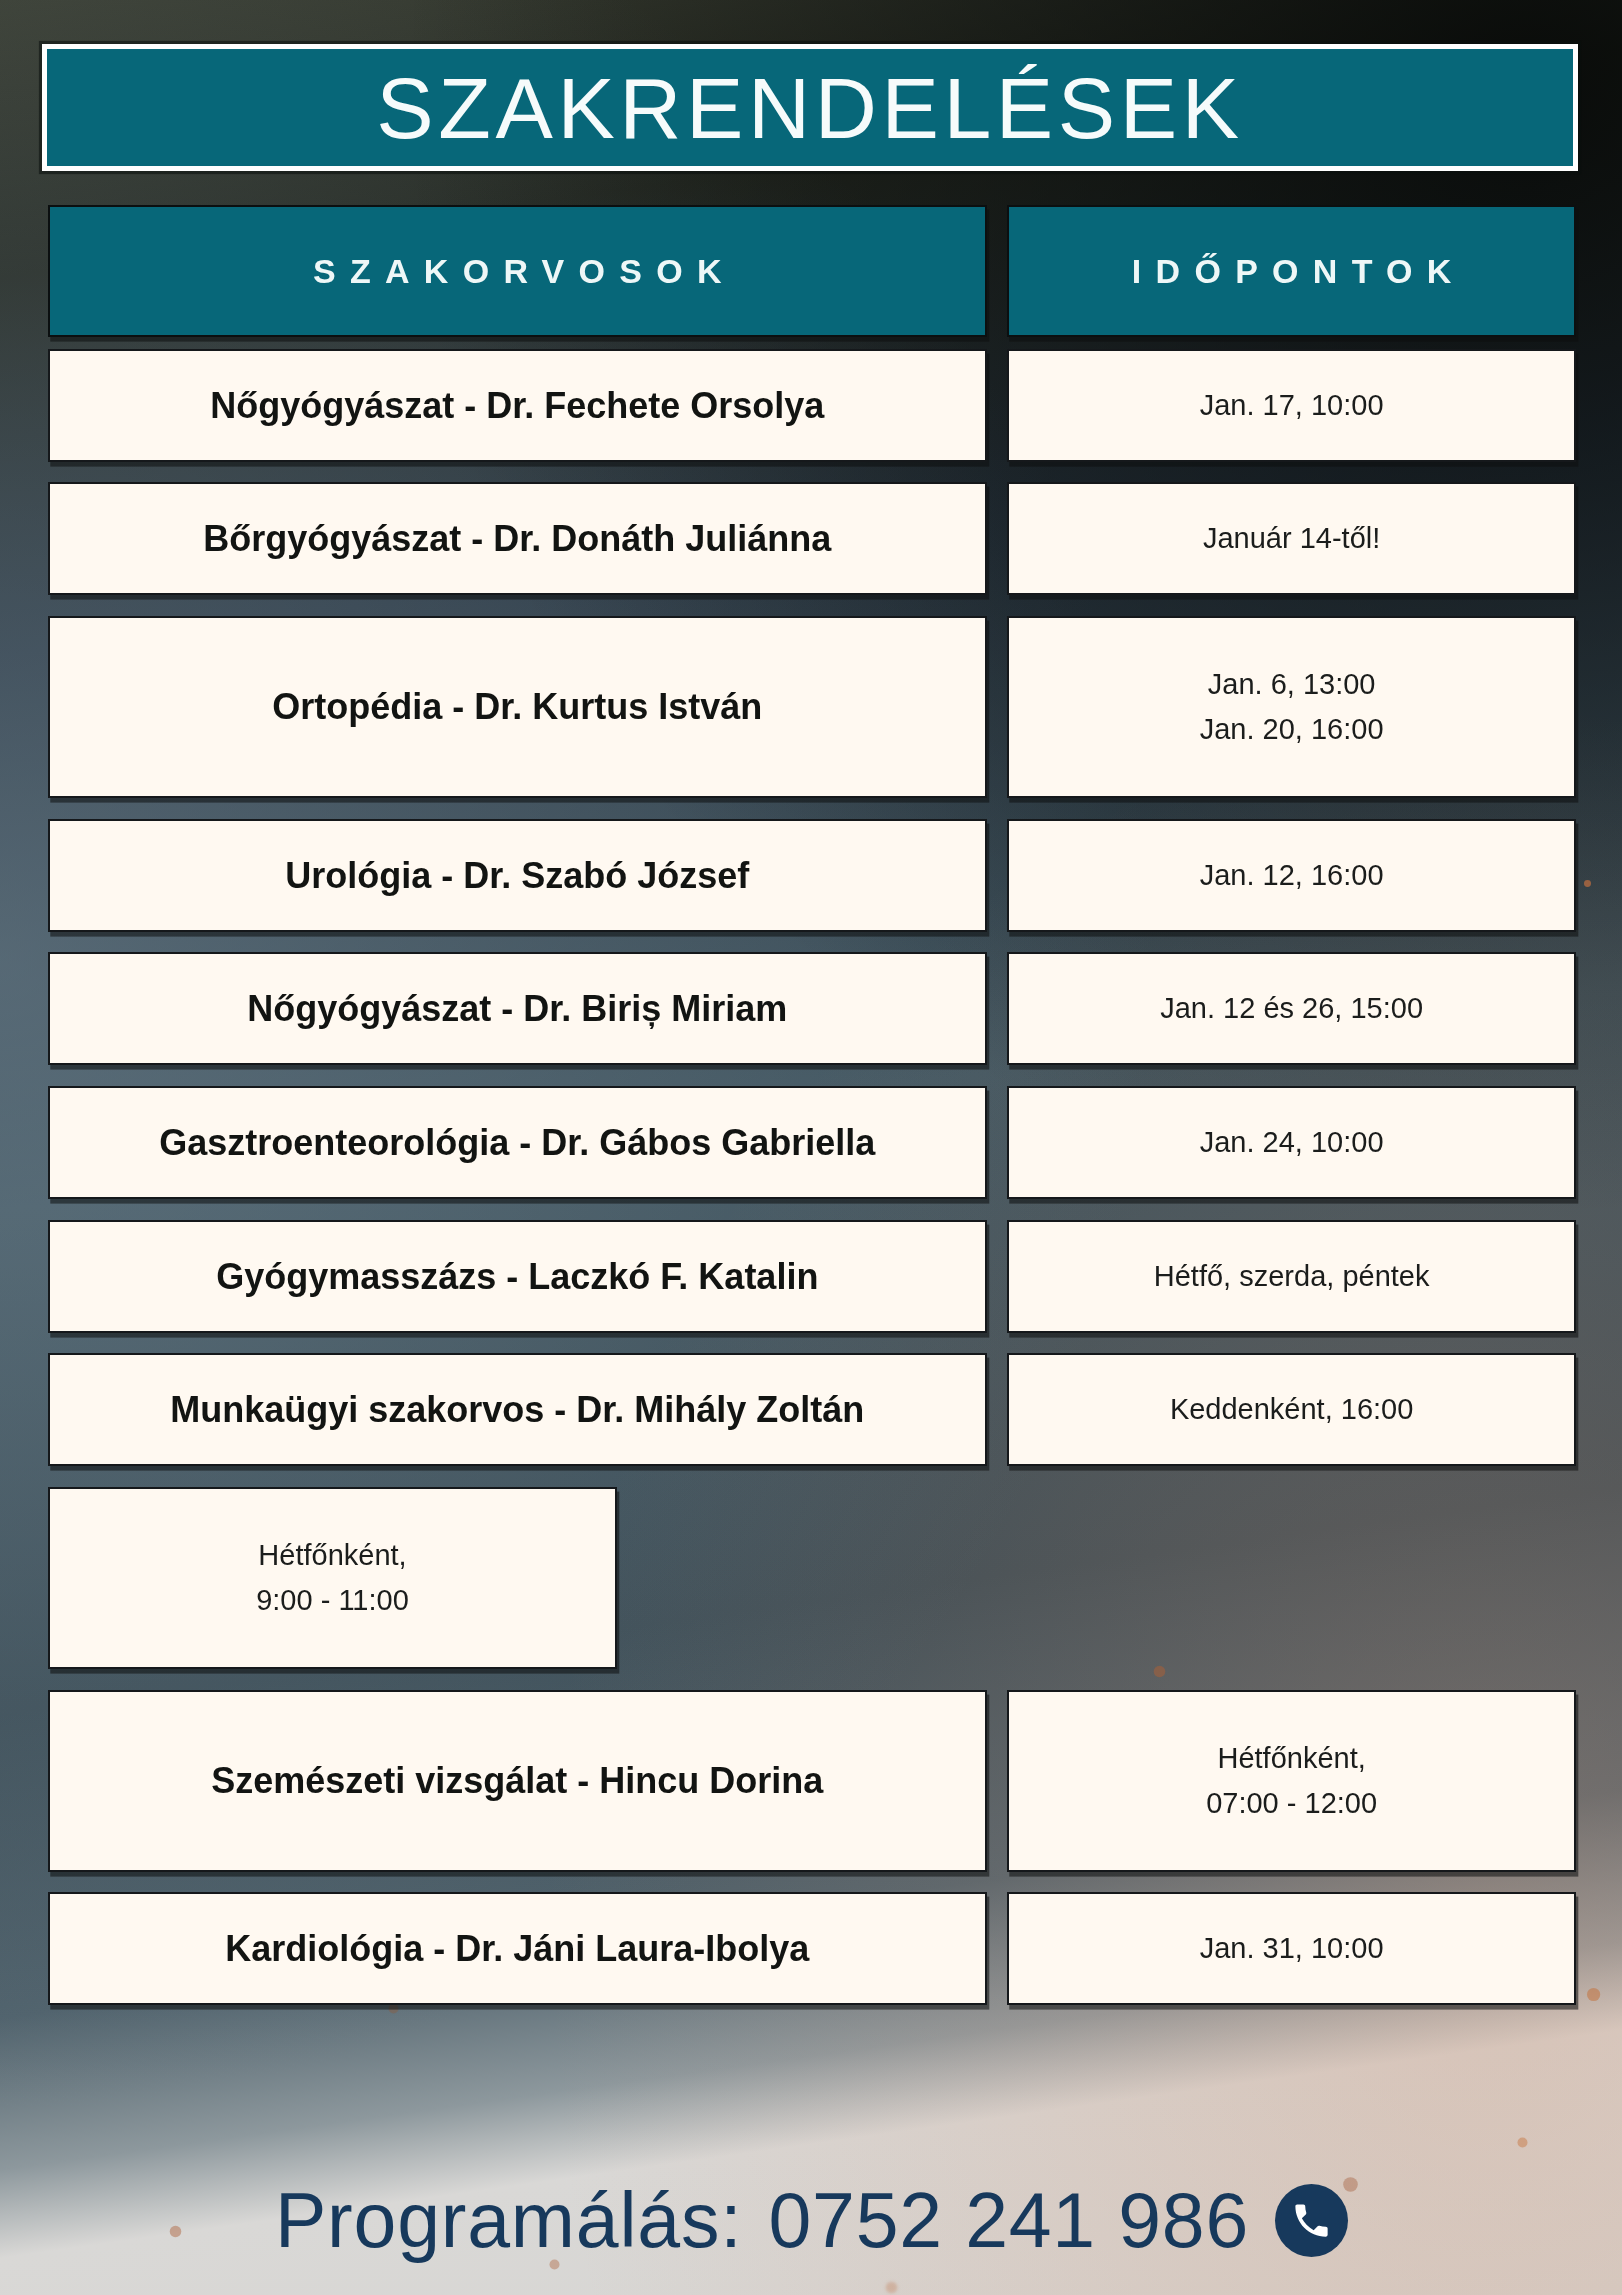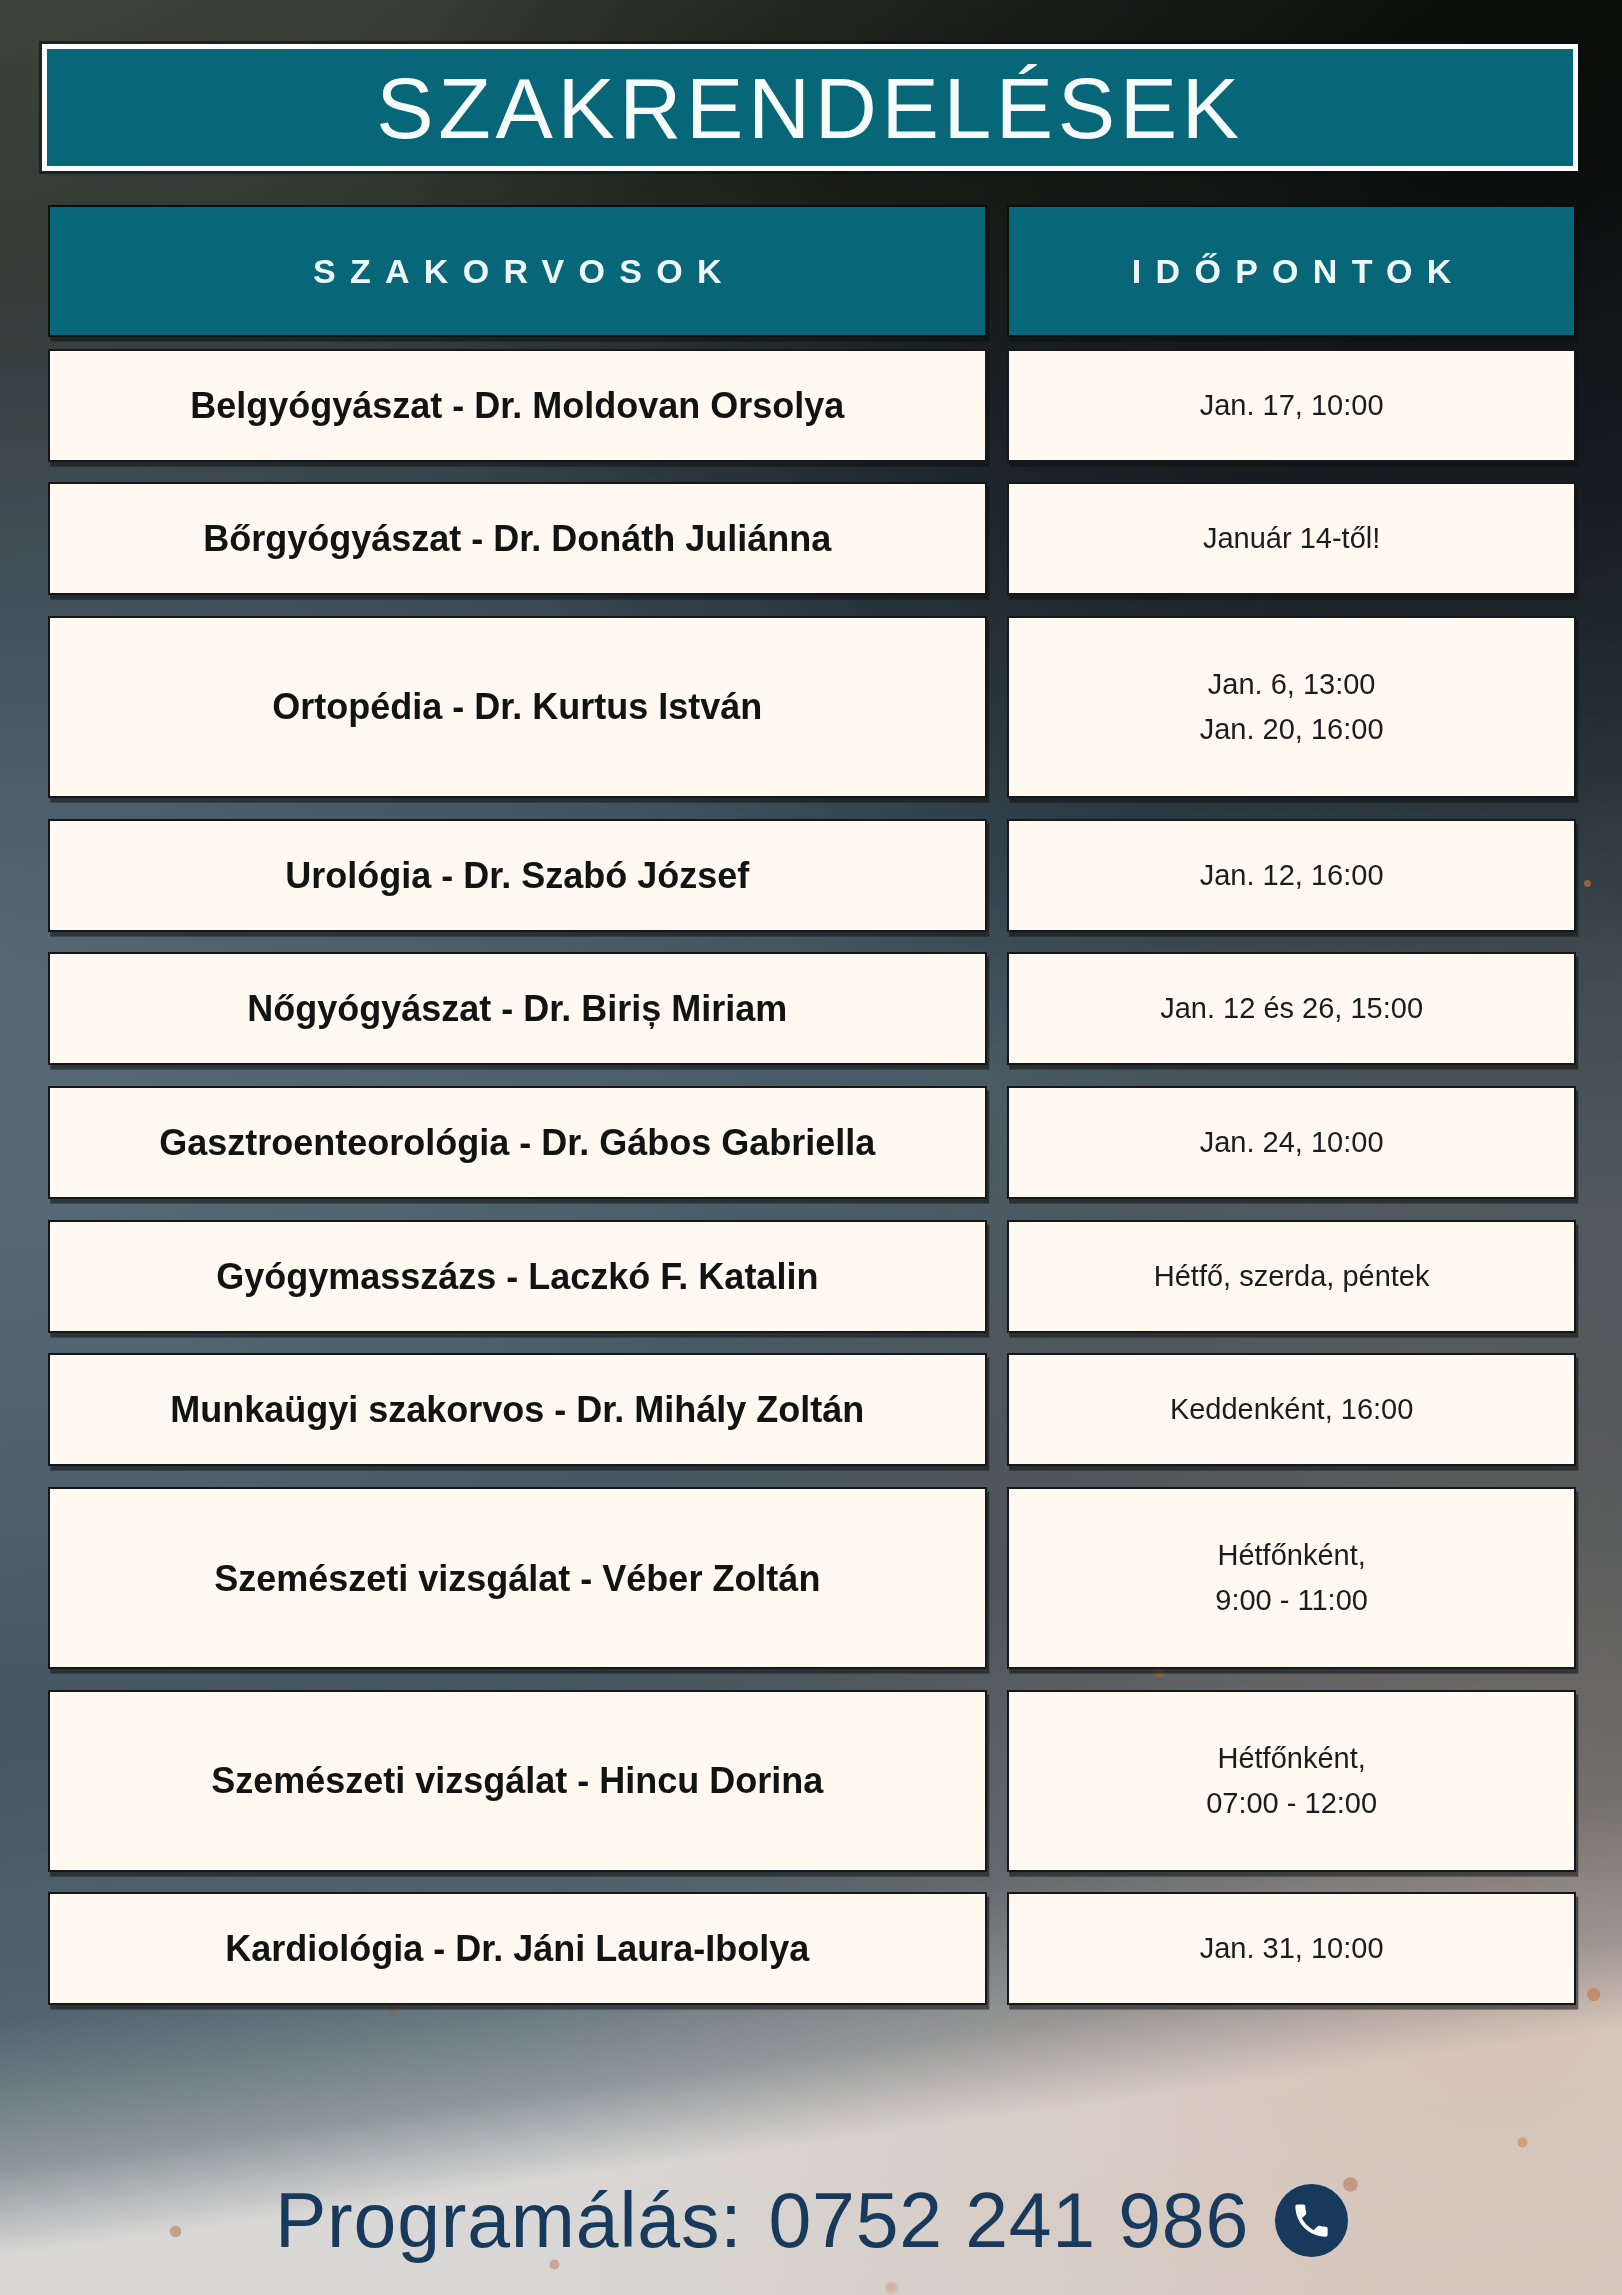--- a/index.html
+++ b/index.html
@@ -115,21 +115,21 @@
       <div class="cell cell--left cell--head">
         <span class="head-label">SZAKORVOSOK</span>
       </div>
       <div class="cell cell--right cell--head">
         <span class="head-label">IDŐPONTOK</span>
       </div>
     </div>
 
     <div class="trow">
       <div class="cell cell--left">
-        <span class="name">Belgyógyászat - Dr. Moldovan Orsolya</span>
+        <span class="name">Nőgyógyászat - Dr. Fechete Orsolya</span>
       </div>
       <div class="cell cell--right">
         <span class="time-line">Jan. 17, 10:00</span>
         <span class="time-line"></span>
       </div>
     </div>
 
     <div class="trow">
       <div class="cell cell--left">
         <span class="name">Bőrgyógyászat - Dr. Donáth Juliánna</span>
@@ -195,23 +195,20 @@
       <div class="cell cell--left">
         <span class="name">Munkaügyi szakorvos - Dr. Mihály Zoltán</span>
       </div>
       <div class="cell cell--right">
         <span class="time-line">Keddenként, 16:00</span>
         <span class="time-line"></span>
       </div>
     </div>
 
     <div class="trow trow--tall">
-      <div class="cell cell--left">
-        <span class="name">Szemészeti vizsgálat - Véber Zoltán</span>
-      </div>
       <div class="cell cell--right">
         <span class="time-line">Hétfőnként,</span>
         <span class="time-line">9:00 - 11:00</span>
       </div>
     </div>
 
     <div class="trow trow--tall">
       <div class="cell cell--left">
         <span class="name">Szemészeti vizsgálat - Hincu Dorina</span>
       </div>

